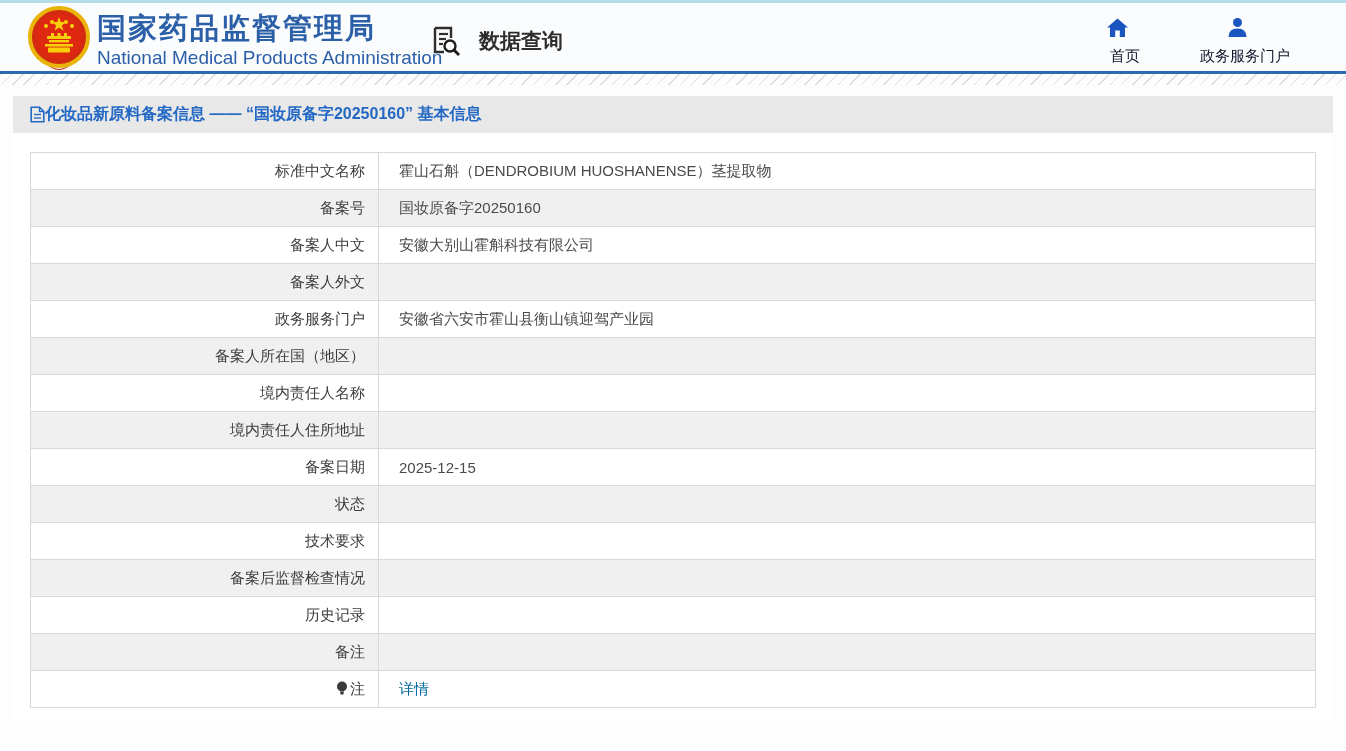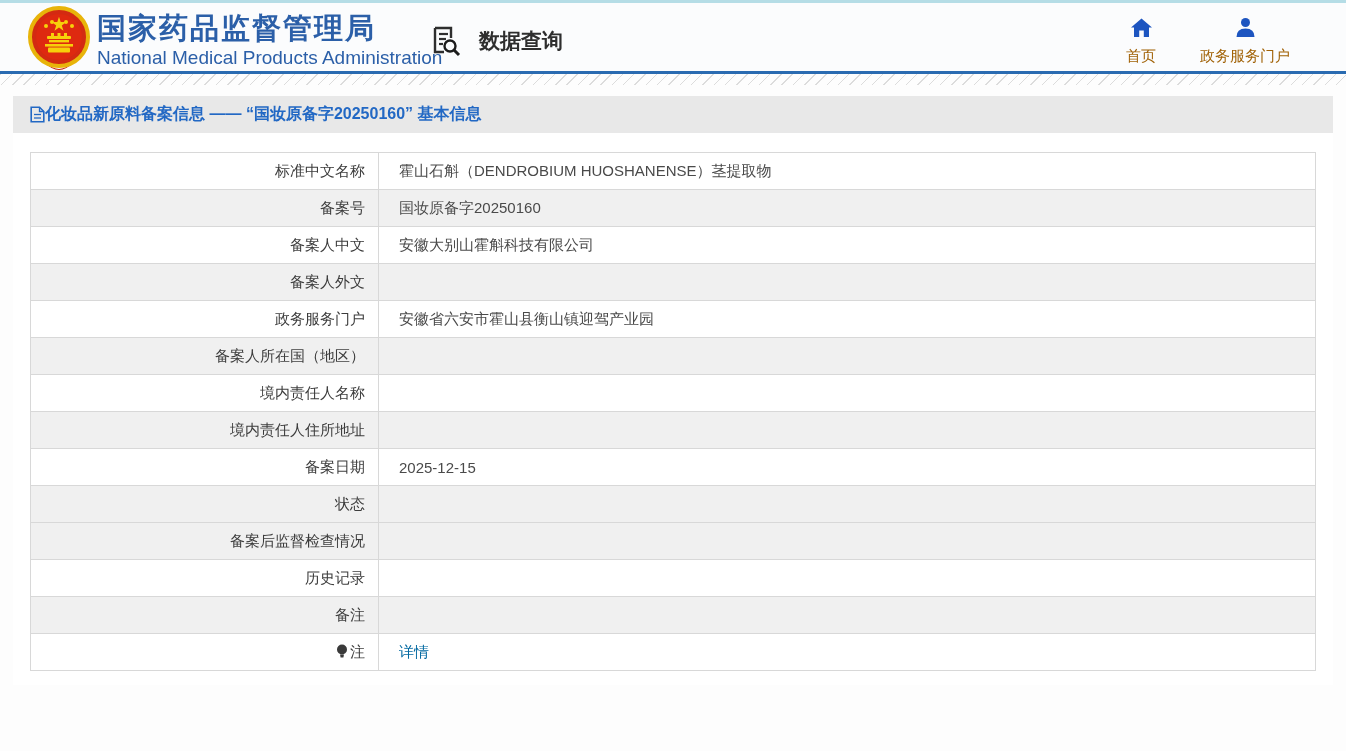--- a/index.html
+++ b/index.html
@@ -16,21 +16,21 @@
   .logo { position:absolute; left:26px; top:3px; width:66px; height:66px; }
   .brand { position:absolute; left:97px; top:9px; }
   .brand-cn { font-size:29px; font-weight:bold; color:#2b5fa8; letter-spacing:2px; line-height:1.15; }
   .brand-en { font-size:19px; color:#2b5fa8; font-weight:500; margin-top:2px;text-align:right; }
 
   .section { position:absolute; left:428px; top:21px; display:flex; align-items:center; gap:17px; }
   .section-label { font-size:21px; color:#2e2e2e; font-weight:600; }
 
   .nav { position:absolute; right:56px; top:13px; display:flex; gap:44px; }
   .nav-item { display:flex; flex-direction:column; align-items:center; gap:7px; cursor:pointer; }
-  .nav-item .lbl { font-size:15px; color:#a16207; white-space:nowrap; }
+  .nav-item .lbl { font-size:15px; color:#0f172a; white-space:nowrap;margin-left:16px; }
 
   
   .panel { margin:11px 13px 0 13px; background:#ffffff; }
   .panel-title { height:37px; background:#e8e8e8; display:flex; align-items:center;
     padding-left:17px; }
   .panel-title-text { color:#2268c4; font-size:16px; font-weight:700; }
 
   .table-wrap { padding:19px 17px 14px 17px; }
   table.info { width:100%; border-collapse:collapse; table-layout:fixed;
     border:1px solid #c9c9c9; }
@@ -158,20 +158,24 @@
             <td class="cell-value"></td>
           </tr>
           <tr>
             <td class="cell-label">备案日期</td>
             <td class="cell-value">2025-12-15</td>
           </tr>
           <tr class="row-alt">
             <td class="cell-label">状态</td>
             <td class="cell-value"></td>
           </tr>
+          <tr>
+            <td class="cell-label">技术要求</td>
+            <td class="cell-value"></td>
+          </tr>
           <tr class="row-alt">
             <td class="cell-label">备案后监督检查情况</td>
             <td class="cell-value"></td>
           </tr>
           <tr>
             <td class="cell-label">历史记录</td>
             <td class="cell-value"></td>
           </tr>
           <tr class="row-alt">
             <td class="cell-label">备注</td>

